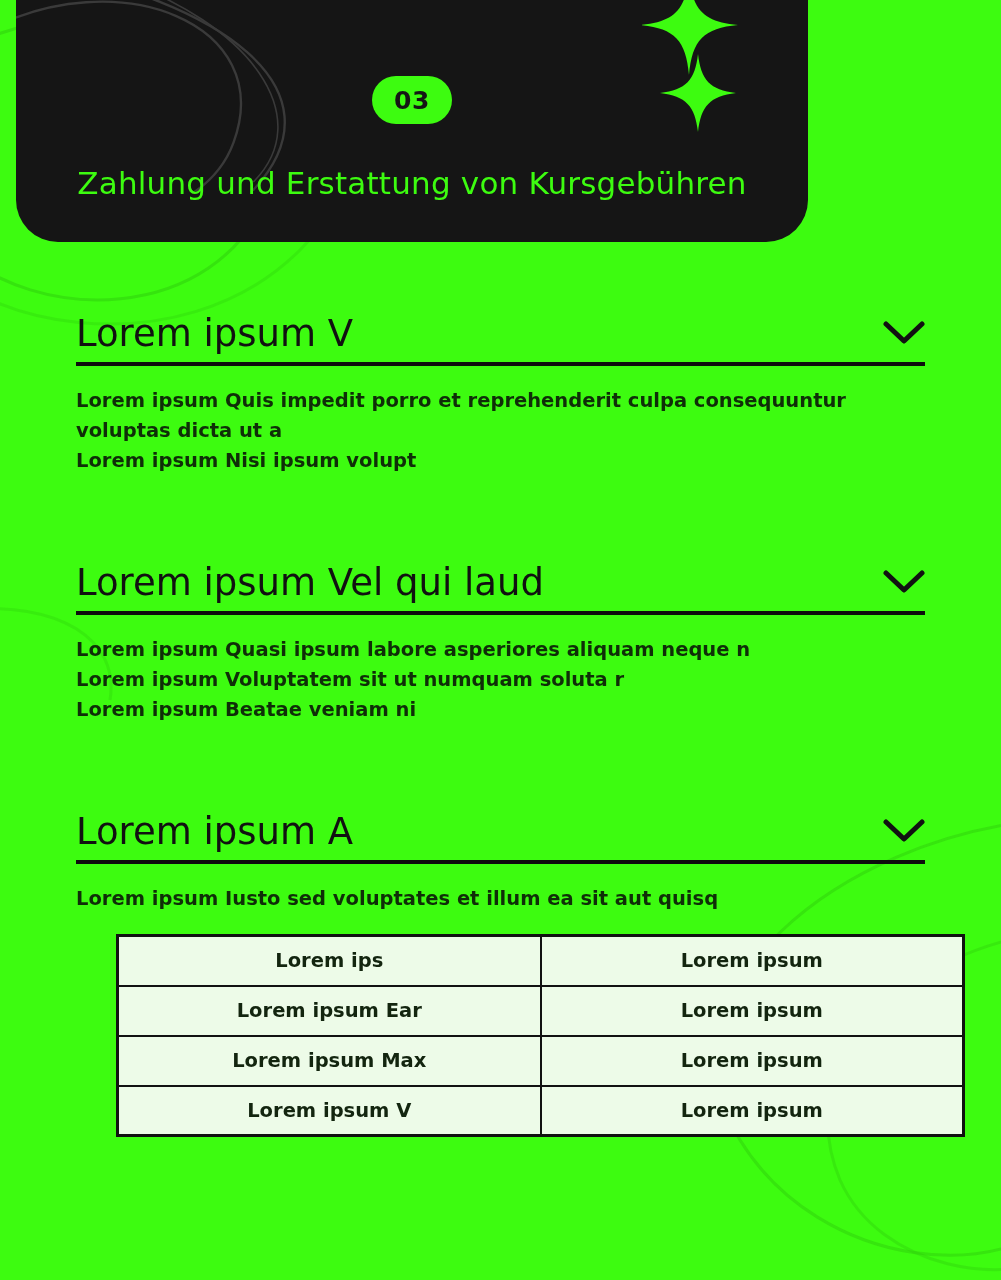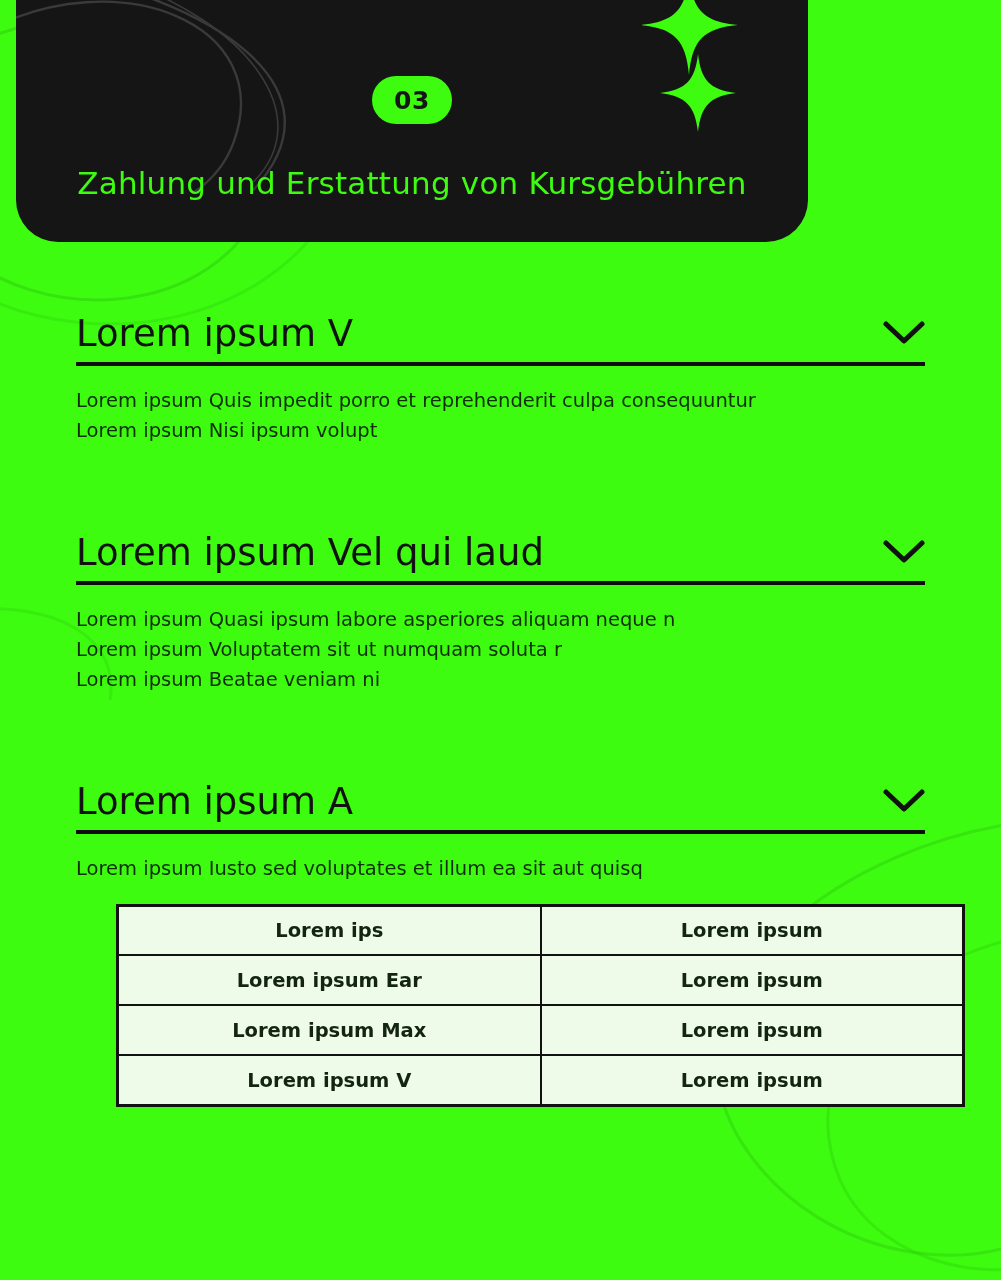--- a/index.html
+++ b/index.html
@@ -116,21 +116,21 @@
 
   .chevron {
     flex: 0 0 auto;
     margin-bottom: 10px;
   }
 
   .faq-body {
     margin-top: 20px;
     color: #0f2e08;
     font-size: 19.5px;
-    font-weight: normal;
+    font-weight: bold;
     line-height: 1.55;
   }
 
   .faq-body .line { white-space: nowrap; }
 
   
   .item-1 { margin-top: 70px; }
   .item-2 { margin-top: 86px; }
   .item-3 { margin-top: 86px; }
 
@@ -186,20 +186,21 @@
 
   <div class="faq-item item-1">
     <div class="faq-head">
       <div class="faq-q">Lorem ipsum V</div>
       <svg class="chevron" width="42" height="26" viewBox="0 0 42 26" fill="none">
         <path d="M 3 4 L 21 21 L 39 4" stroke="#111" stroke-width="5" stroke-linecap="round" stroke-linejoin="round"></path>
       </svg>
     </div>
     <div class="faq-body">
       <div class="line">Lorem ipsum Quis impedit porro et reprehenderit culpa consequuntur</div>
+      <div class="line">voluptas dicta ut a</div>
       <div class="line">Lorem ipsum Nisi ipsum volupt</div>
     </div>
   </div>
 
   <div class="faq-item item-2">
     <div class="faq-head">
       <div class="faq-q">Lorem ipsum Vel qui laud</div>
       <svg class="chevron" width="42" height="26" viewBox="0 0 42 26" fill="none">
         <path d="M 3 4 L 21 21 L 39 4" stroke="#111" stroke-width="5" stroke-linecap="round" stroke-linejoin="round"></path>
       </svg>

